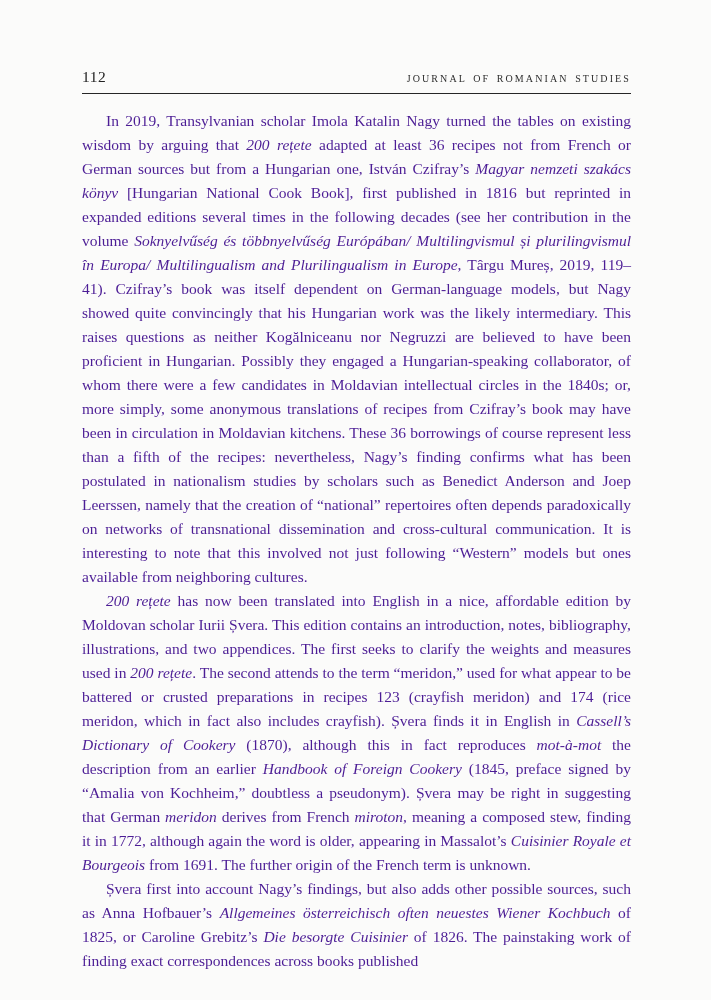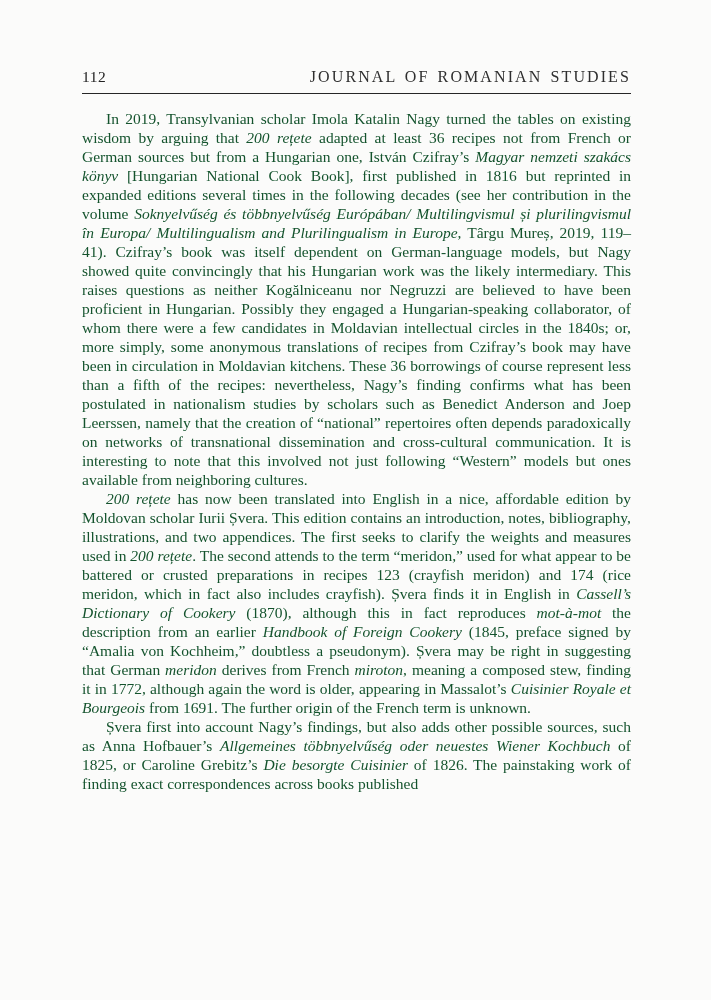--- a/index.html
+++ b/index.html
@@ -22,51 +22,51 @@
     display: flex;
     justify-content: space-between;
     align-items: baseline;
   }
   .page-number {
     font-size: 15.5px;
     letter-spacing: 0.5px;
     color: #222;
   }
   .journal-title {
-    font-size: 16px;
+    font-size: 10px;
     letter-spacing: 2.1px;
     word-spacing: 2px;
     color: #2e2e2e;
   }
   .header-rule {
     border-bottom: 1.2px solid #262626;
     margin-top: 7px;
   }
   .article-body {
     margin-top: 15px;
   }
   .para {
     margin: 0;
     font-size: 15.5px;
-    line-height: 19px;
+    line-height: 24px;
     text-align: justify;
     text-indent: 24px;
-    color: #14532d;
+    color: #4c1d95;
     hyphens: auto;
     -webkit-hyphens: auto;
   }
   .para em { font-style: italic; }
 </style>
 </head>
 <body>
 
 <div class="page">
   <header class="page-header">
     <span class="page-number">112</span>
     <span class="journal-title">JOURNAL OF ROMANIAN STUDIES</span>
   </header>
   <div class="header-rule"></div>
   <main class="article-body">
       <p class="para"><span>In 2019, Transylvanian scholar Imola Katalin Nagy turned the tables on existing wisdom by arguing that </span><em>200 rețete</em><span> adapted at least 36 recipes not from French or German sources but from a Hungarian one, István Czifray’s </span><em>Magyar nemzeti szakács könyv</em><span> [Hungarian National Cook Book], first published in 1816 but reprinted in expanded editions several times in the following decades (see her contribution in the volume </span><em>Soknyelvűség és többnyelvűség Európában/ Multilingvismul și plurilingvismul în Europa/ Multilingualism and Plurilingualism in Europe</em><span>, Târgu Mureș, 2019, 119–41). Czifray’s book was itself dependent on German-language models, but Nagy showed quite convincingly that his Hungarian work was the likely intermediary. This raises questions as neither Kogălniceanu nor Negruzzi are believed to have been proficient in Hungarian. Possibly they engaged a Hungarian-speaking collaborator, of whom there were a few candidates in Moldavian intellectual circles in the 1840s; or, more simply, some anonymous translations of recipes from Czifray’s book may have been in circulation in Moldavian kitchens. These 36 borrowings of course represent less than a fifth of the recipes: nevertheless, Nagy’s finding confirms what has been postulated in nationalism studies by scholars such as Benedict Anderson and Joep Leerssen, namely that the creation of “national” repertoires often depends paradoxically on networks of transnational dissemination and cross-cultural communication. It is interesting to note that this involved not just following “Western” models but ones available from neighboring cultures.</span></p>
       <p class="para"><em>200 rețete</em><span> has now been translated into English in a nice, affordable edition by Moldovan scholar Iurii Șvera. This edition contains an introduction, notes, bibliography, illustrations, and two appendices. The first seeks to clarify the weights and measures used in </span><em>200 rețete</em><span>. The second attends to the term “meridon,” used for what appear to be battered or crusted preparations in recipes 123 (crayfish meridon) and 174 (rice meridon, which in fact also includes crayfish). Șvera finds it in English in </span><em>Cassell’s Dictionary of Cookery</em><span> (1870), although this in fact reproduces </span><em>mot-à-mot</em><span> the description from an earlier </span><em>Handbook of Foreign Cookery</em><span> (1845, preface signed by “Amalia von Kochheim,” doubtless a pseudonym). Șvera may be right in suggesting that German </span><em>meridon</em><span> derives from French </span><em>miroton</em><span>, meaning a composed stew, finding it in 1772, although again the word is older, appearing in Massalot’s </span><em>Cuisinier Royale et Bourgeois</em><span> from 1691. The further origin of the French term is unknown.</span></p>
-      <p class="para"><span>Șvera first into account Nagy’s findings, but also adds other possible sources, such as Anna Hofbauer’s </span><em>Allgemeines többnyelvűség oder neuestes Wiener Kochbuch</em><span> of 1825, or Caroline Grebitz’s </span><em>Die besorgte Cuisinier</em><span> of 1826. The painstaking work of finding exact correspondences across books published</span></p>
+      <p class="para"><span>Șvera first into account Nagy’s findings, but also adds other possible sources, such as Anna Hofbauer’s </span><em>Allgemeines österreichisch often neuestes Wiener Kochbuch</em><span> of 1825, or Caroline Grebitz’s </span><em>Die besorgte Cuisinier</em><span> of 1826. The painstaking work of finding exact correspondences across books published</span></p>
     </main>
 </div>
 
 </body></html>

